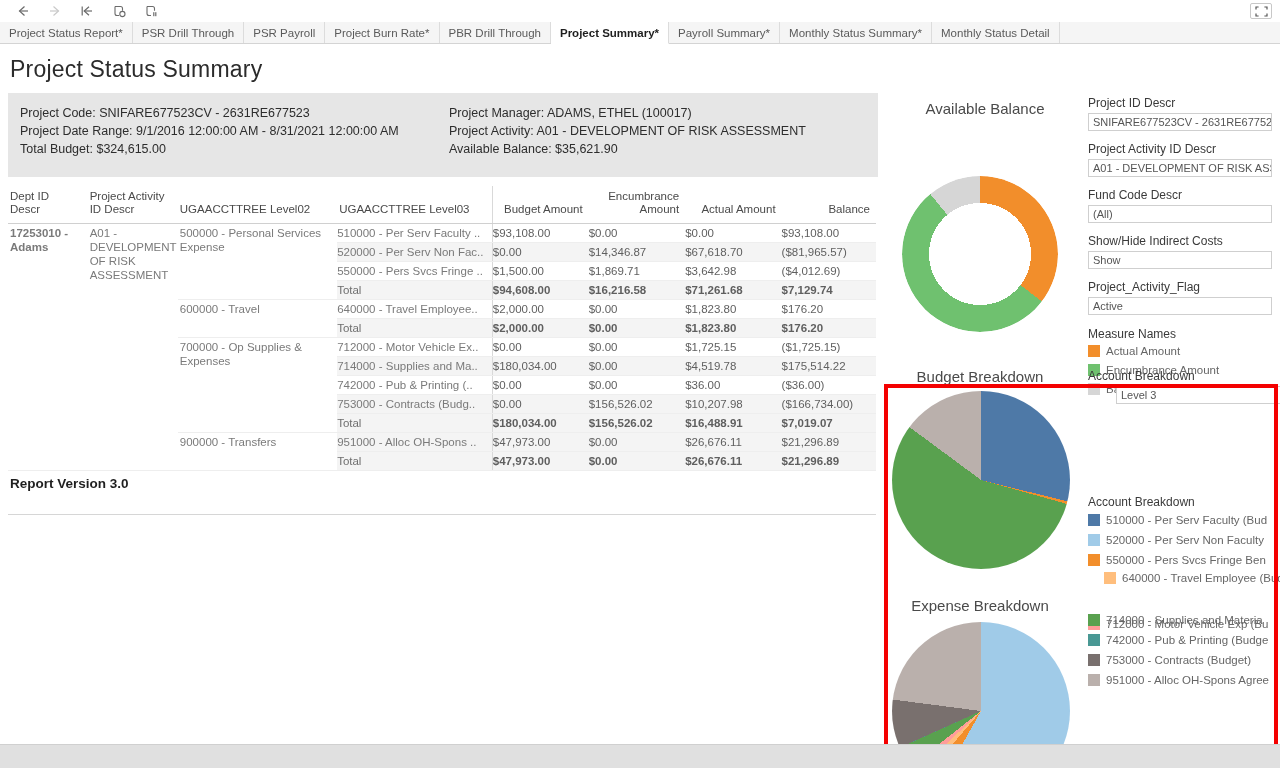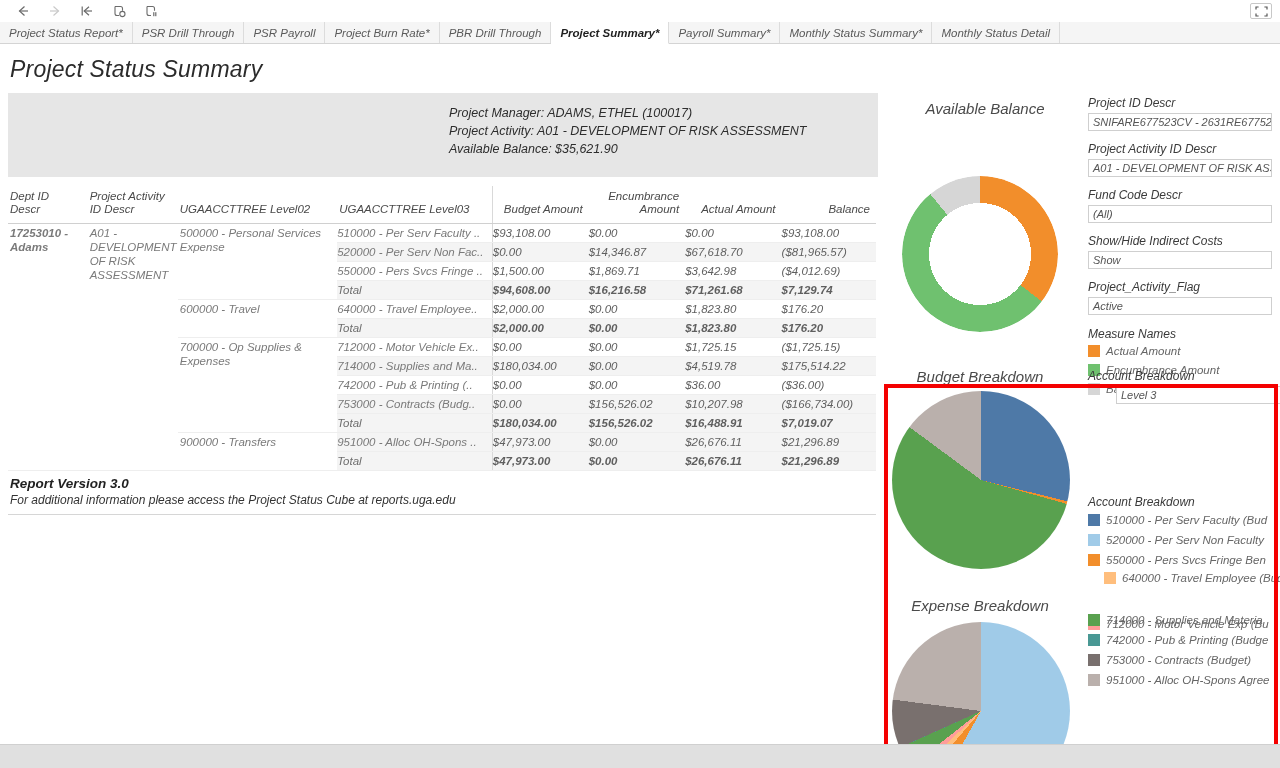--- a/index.html
+++ b/index.html
@@ -4,21 +4,21 @@
 <style>
   * { box-sizing: border-box; }
   html, body {
     margin: 0; padding: 0;
     width: 1280px; height: 768px;
     overflow: hidden;
     background: #ffffff;
     font-family: "Liberation Sans", sans-serif;
     color: #333333;
   }
-  #app { position: relative; width: 1044px; height: 768px; background:#22c55e;font-style:italic; }
+  #app { position: relative; width: 1044px; height: 768px; background:#22c55e; }
 
   
   .toolbar {
     position: absolute; left: 0; top: 0; width: 1280px; height: 22px;
     background: #ffffff; display: flex; align-items: center;
   }
   .tb-icons { display: flex; align-items: center; gap: 2px; padding-left: 8px; }
   .tb-btn {
     width: 30px; height: 20px; display: flex; align-items: center; justify-content: center;
     cursor: pointer; background: transparent; border: none;
@@ -234,20 +234,25 @@
         <span>Monthly Status Detail</span>
       </div>
       <div class="tab tab-fill"></div>
     </div>
 
   <div class="canvas">
 
     <div class="page-title">Project Status Summary</div>
 
     <div class="infobox">
+      <div class="infocol left" id="info-left">
+          <div class="infoline">Project Code: SNIFARE677523CV - 2631RE677523</div>
+          <div class="infoline">Project Date Range: 9/1/2016 12:00:00 AM - 8/31/2021 12:00:00 AM</div>
+          <div class="infoline">Total Budget: $324,615.00</div>
+        </div>
       <div class="infocol right" id="info-right">
           <div class="infoline">Project Manager: ADAMS, ETHEL (100017)</div>
           <div class="infoline">Project Activity: A01 - DEVELOPMENT OF RISK ASSESSMENT</div>
           <div class="infoline">Available Balance: $35,621.90</div>
         </div>
     </div>
 
     <div class="table-wrap">
       <table class="rpt" id="rpt-table">
         <colgroup>
@@ -370,21 +375,20 @@
               <td class="num">$26,676.11</td>
               <td class="num">$21,296.89</td>
             </tr>
           </tbody>
       </table>
     </div>
     <div class="tbl-bottom-rule"></div>
 
     <div class="footer">
       <div class="fv">Report Version 3.0</div>
-      <div class="fl">For additional information please access the Project Status Cube at reports.uga.edu</div>
     </div>
 
     <div class="chart-title" style="left:890px; top:56px;">Available Balance</div>
     <div class="donut-wrap">
       <div id="donut" style="position: absolute; left: 0px; top: 0px; width: 156px; height: 156px; background: conic-gradient(rgb(242, 142, 43) 0deg, rgb(242, 142, 43) 127.49deg, rgb(111, 193, 111) 127.49deg, rgb(111, 193, 111) 320.25deg, rgb(214, 214, 214) 320.25deg, rgb(214, 214, 214) 360deg); border-radius: 50%; mask-image: radial-gradient(circle, transparent 0px, transparent 51px, rgb(0, 0, 0) 51px);"></div>
     </div>
 
     <div class="chart-title" style="left:885px; top:324px;">Budget Breakdown</div>
     <div id="pie-budget" class="pie" style="left: 892px; top: 347px; width: 178px; height: 178px; background: conic-gradient(rgb(78, 121, 167) 0deg, rgb(78, 121, 167) 103.897deg, rgb(242, 142, 43) 103.897deg, rgb(242, 142, 43) 105.571deg, rgb(89, 161, 79) 105.571deg, rgb(89, 161, 79) 306.468deg, rgb(186, 176, 172) 306.468deg, rgb(186, 176, 172) 360deg);"></div>
 

